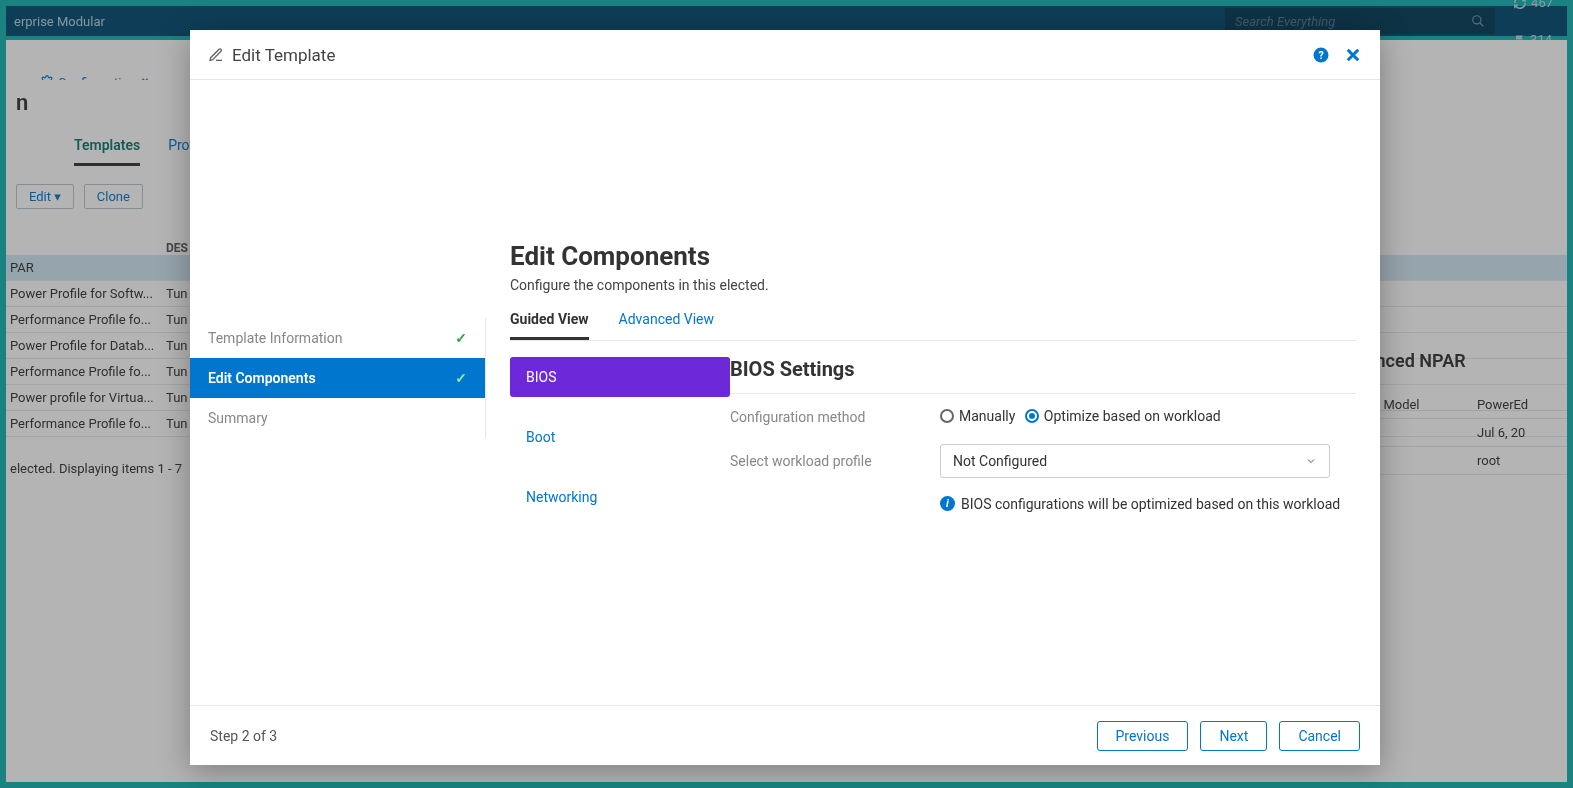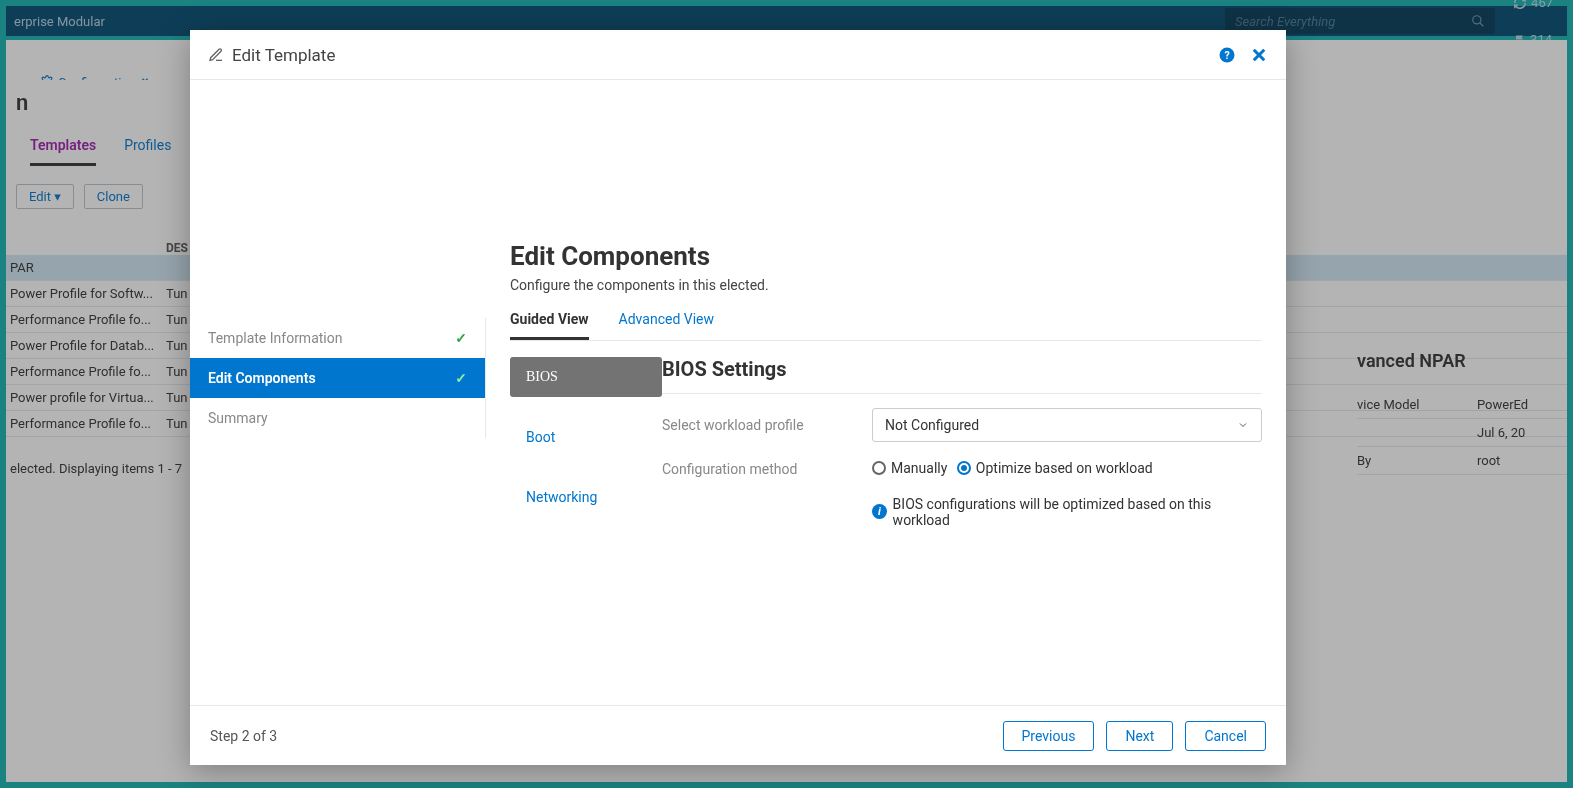--- a/index.html
+++ b/index.html
@@ -11,56 +11,56 @@
   .topbar-right { display: flex; align-items: center; gap: 22px; margin: 0 14px 0 18px; color: #c0d6e4; flex-direction: column; }
   .tbicon { display: flex; align-items: center; gap: 4px; }
 
   .subbar { position: absolute; top: 40px; left: 6px; right: 6px; height: 40px; background: #fff; display: flex; align-items:center; font-size: 13px; color: #0076ce; padding-left: 34px; }
   .subbar-item { display: flex; align-items: flex-start; gap: 4px; margin-top: 44px; }
 
   .page { position: absolute; top: 80px; left: 6px; right: 6px; bottom: 6px; background: #fff; overflow: hidden; }
   .page-title { font-size: 22px; color: #333; padding: 10px 0 0 10px; font-weight: 600; }
   .tabs { display: flex; gap: 28px; margin: 22px 0 0 24px; font-size: 14px; }
   .tab { padding-bottom: 10px; color: #0076ce; }
-  .tab.active { color: #a21caf; font-weight: 600; border-bottom: 3px solid #333; }
+  .tab.active { color: #0f766e; font-weight: 600; border-bottom: 3px solid #333; margin-left: 44px; }
   .btnrow { display: flex; gap: 10px; margin: 18px 0 0 10px; font-size: 13px; }
   .btn { border: 1px solid #b9c4cc; background: #fff; color: #0076ce; padding: 4px 12px; border-radius: 2px; }
   .tblhdr { margin-top: 32px; font-size: 12px; color: #555; font-weight: 700; padding-left: 160px; }
   .rowline { display: flex; border-bottom: 1px solid #e4e8eb; padding: 5px 0 5px 4px; font-size: 13px; color: #333; }
   .rowline .c1 { width: 156px; overflow: hidden; white-space: nowrap; text-overflow: ellipsis; }
   .rowline.sel { background: #d2e7f4; }
   .foottxt { margin-top: 24px; font-size: 13px; color: #333; padding-left: 4px; }
 
   .rightpane { position: absolute; right: 0; top: 270px; width: 210px; font-size: 13px; color: #333; }
   .rp-title { font-size: 18px; font-weight: 600; color: #333; margin-bottom: 20px; white-space: nowrap; }
   .rp-row { display:flex; border-bottom: 1px solid #e4e8eb; padding: 6px 0; }
   .rp-row .k { width: 120px; color: #333; }
 
   
   .scrim { position: absolute; inset: 0; background: rgba(40,40,40,0.35); }
-  .modal { position: absolute; top: 30px; left: 190px; width: 1096px; height: 735px; background: #fff; box-shadow: 0 6px 30px rgba(0,0,0,.3); display: flex; flex-direction: column; }
+  .modal { position: absolute; top: 30px; left: 190px; width: 1190px; height: 735px; background: #fff; box-shadow: 0 6px 30px rgba(0,0,0,.3); display: flex; flex-direction: column; }
   .modal-hdr { height: 50px; border-bottom: 1px solid #e4e8eb; display: flex; align-items: center; justify-content: space-between; padding: 0 18px; }
   .modal-hdr-left { display: flex; align-items: center; gap: 8px; color: #444; font-size: 17px; }
   .modal-hdr-right { display: flex; align-items: center; gap: 14px; }
   .modal-body { flex: 1; display: flex; overflow: hidden; align-items: center; }
   .wizard { width: 296px; border-right: 1px solid #e4e8eb; }
   .wstep { height: 40px; display: flex; align-items: center; justify-content: space-between; padding: 0 18px; font-size: 14px; color: #888; }
   .wstep.active { background: #0076ce; color: #fff; font-weight: 600; }
   .check { color: #2aa744; font-weight: 900; }
   .wstep.active .check { color: #91e6a8; }
   .content { flex: 1; padding: 22px 24px 0 24px; overflow: auto; }
   .content h1 { font-size: 26px; color: #333; font-weight: 700; }
   .content .sub { margin-top: 6px; font-size: 14px; color: #444; }
   .ctabs { display: flex; gap: 30px; margin-top: 18px; font-size: 14px; border-bottom: 1px solid #e4e8eb; }
   .ctab { padding-bottom: 10px; color: #0076ce; }
   .ctab.active { color: #333; font-weight: 700; border-bottom: 3px solid #333; }
   .inner { display: flex; margin-top: 16px; }
   .sidenav { width: 220px; }
   .snitem { height: 40px; display: flex; align-items: center; padding-left: 16px; margin-bottom: 20px; border-radius: 3px; font-size: 14px; color: #0076ce; }
-  .snitem.active { background: #737373; color: #fff; font-family: Liberation Serif, serif; }
+  .snitem.active { background: #6d28d9; color: #fff; }
   .settings { flex: 1; }
   .settings h2 { font-size: 20px; font-weight: 700; color: #333; border-bottom: 1px solid #e4e8eb; padding-bottom: 12px; margin-bottom: 14px; }
   .formrow { display: flex; align-items: center; margin-bottom: 18px; font-size: 14px; }
   .formrow .lbl { width: 210px; color: #888; }
   .radio { display: inline-flex; align-items: center; gap: 5px; margin-right: 6px; color: #333; }
   .ring { width: 14px; height: 14px; border-radius: 50%; border: 2px solid #666; display: inline-block; position: relative; }
   .ring.sel { border-color: #0076ce; }
   .ring.sel::after { content: ""; position: absolute; inset: 2px; background: #0076ce; border-radius: 50%; }
   .select { width: 390px; height: 34px; border: 1px solid #ccc; border-radius: 3px; display: flex; align-items: center; justify-content: space-between; padding: 0 12px; color: #333; font-size: 14px; }
   .info { display: flex; align-items: center; gap: 6px; margin-left: 210px; font-size: 14px; color: #333; }
@@ -237,43 +237,43 @@
       </div>
       <div class="inner">
         <div class="sidenav">
           <div class="snitem active">BIOS</div>
           <div class="snitem">Boot</div>
           <div class="snitem">Networking</div>
         </div>
         <div class="settings">
           <h2>BIOS Settings</h2>
           <div class="formrow">
-            <div class="lbl">Select workload profile</div>
-            <div class="select">
-              <span>Not Configured</span>
-              <span>
-                <svg width="12" height="12" viewBox="0 0 24 24" fill="none" stroke="#555" stroke-width="2">
-                    <polyline points="6 9 12 15 18 9"></polyline>
-                  </svg>
-              </span>
-            </div>
-          </div>
-          <div class="formrow">
             <div class="lbl">Configuration method</div>
             <div>
               <label class="radio">
                   <span class="ring"></span>
                   <span>Manually</span>
                 </label>
               <label class="radio">
                   <span class="ring sel"></span>
                   <span>Optimize based on workload</span>
                 </label>
             </div>
           </div>
+          <div class="formrow">
+            <div class="lbl">Select workload profile</div>
+            <div class="select">
+              <span>Not Configured</span>
+              <span>
+                <svg width="12" height="12" viewBox="0 0 24 24" fill="none" stroke="#555" stroke-width="2">
+                    <polyline points="6 9 12 15 18 9"></polyline>
+                  </svg>
+              </span>
+            </div>
+          </div>
           <div class="info">
             <span class="i">i</span>
             <span>BIOS configurations will be optimized based on this workload</span>
           </div>
         </div>
       </div>
     </div>
   </div>
 
   <div class="modal-ftr">

